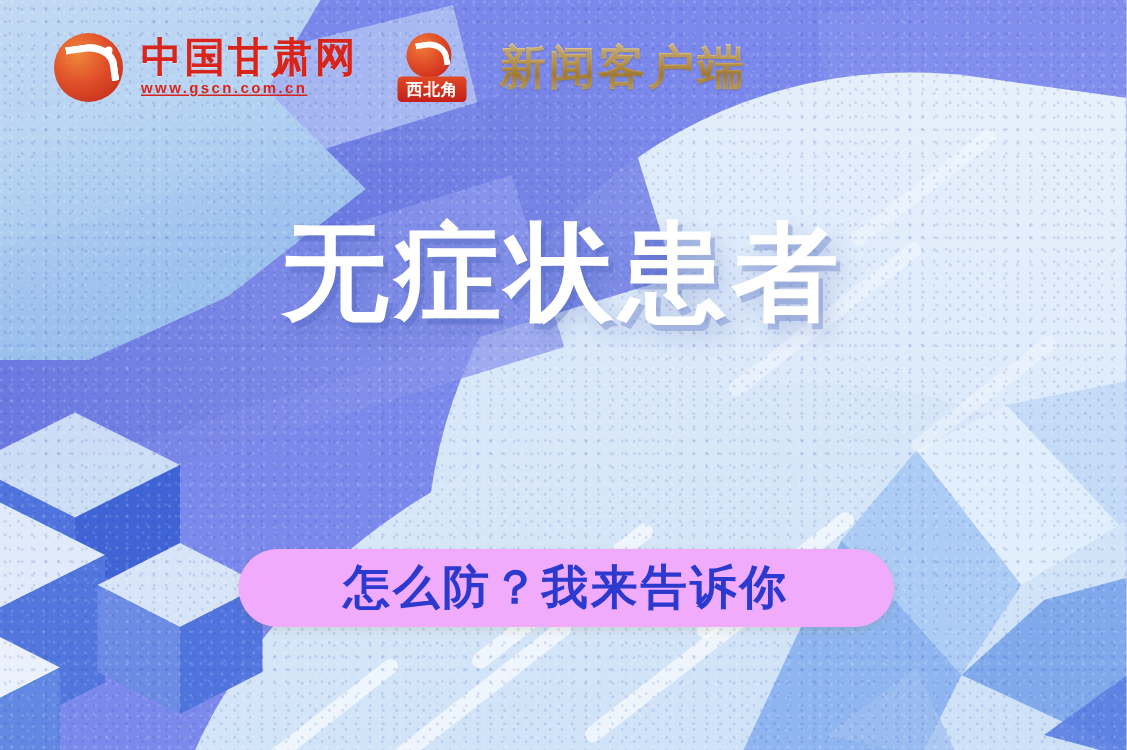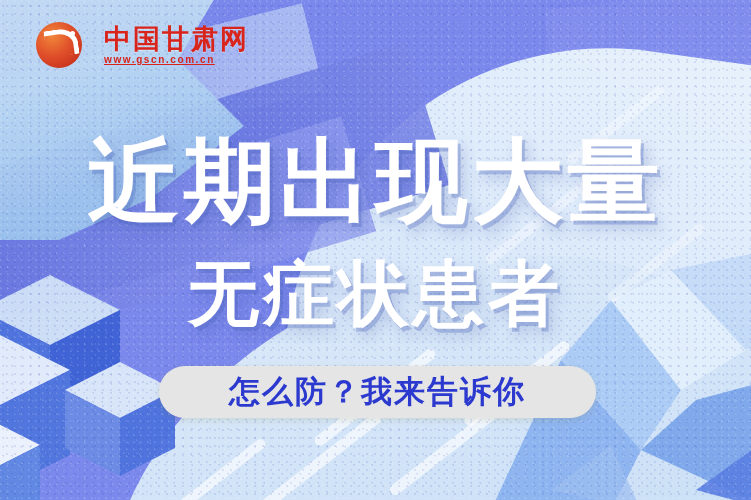--- a/index.html
+++ b/index.html
@@ -100,21 +100,21 @@
     pointer-events:none;
   }
 
   
   .header{
     position:absolute;left:0;top:0;width:751px;height:90px;
     display:flex;align-items:center;
     padding-left:36px;box-sizing:border-box;
     z-index:40;
   }
-  .brand{display:flex;align-items:center;gap:22px;}
+  .brand{display:flex;align-items:center;gap:12px;}
 
   .gscn-mark{
     position:relative;width:46px;height:46px;flex:none;
   }
   .gscn-mark .ring{
     position:absolute;inset:0;border-radius:50%;
     background:radial-gradient(circle at 35% 30%,#f1873a 0%,#e0502a 45%,#bc2418 100%);
   }
   .gscn-mark .hook{
     position:absolute;left:9px;top:7px;width:28px;height:22px;
@@ -184,21 +184,21 @@
     text-shadow:
       3px 4px 0 rgba(70,95,185,.30),
       6px 8px 14px rgba(50,70,160,.24);
     white-space:nowrap;
   }
   .hl-line.second{font-size:71px;}
 
   
   .pill{
     position:absolute;left:159px;top:366px;width:437px;height:52px;
-    background:#e5e5e5;
+    background:#f0abfc;
     border-radius:26px;
     z-index:40;
     display:flex;align-items:center;justify-content:center;
     box-shadow:0 2px 6px rgba(120,110,30,.14);
   }
   .pill-text{
     font-family:"DejaVu Sans","Liberation Sans",sans-serif;
     font-weight:bold;font-size:31px;letter-spacing:2px;
     color:#2b39cf;
     white-space:nowrap;
@@ -275,26 +275,31 @@
         <div class="ring"></div>
         <div class="hook"></div>
         <div class="dot"></div>
       </div>
 
       <div class="gscn-text">
         <span class="gscn-cn">中国甘肃网</span>
         <span class="gscn-url">www.gscn.com.cn</span>
       </div>
 
-
+      <div class="xbj">
+        <div class="ball"></div>
+        <div class="swoosh"></div>
+        <div class="banner">西北角</div>
+      </div>
+
+      <span class="client-text">新闻客户端</span>
     </div>
   </div>
 
   <div class="headline">
-    <div class="hl-line">近期出现大量</div>
     <div class="hl-line second">无症状患者</div>
   </div>
 
   <div class="pill">
     <span class="pill-text">怎么防？我来告诉你</span>
   </div>
 
 </div>
 
 </body></html>

